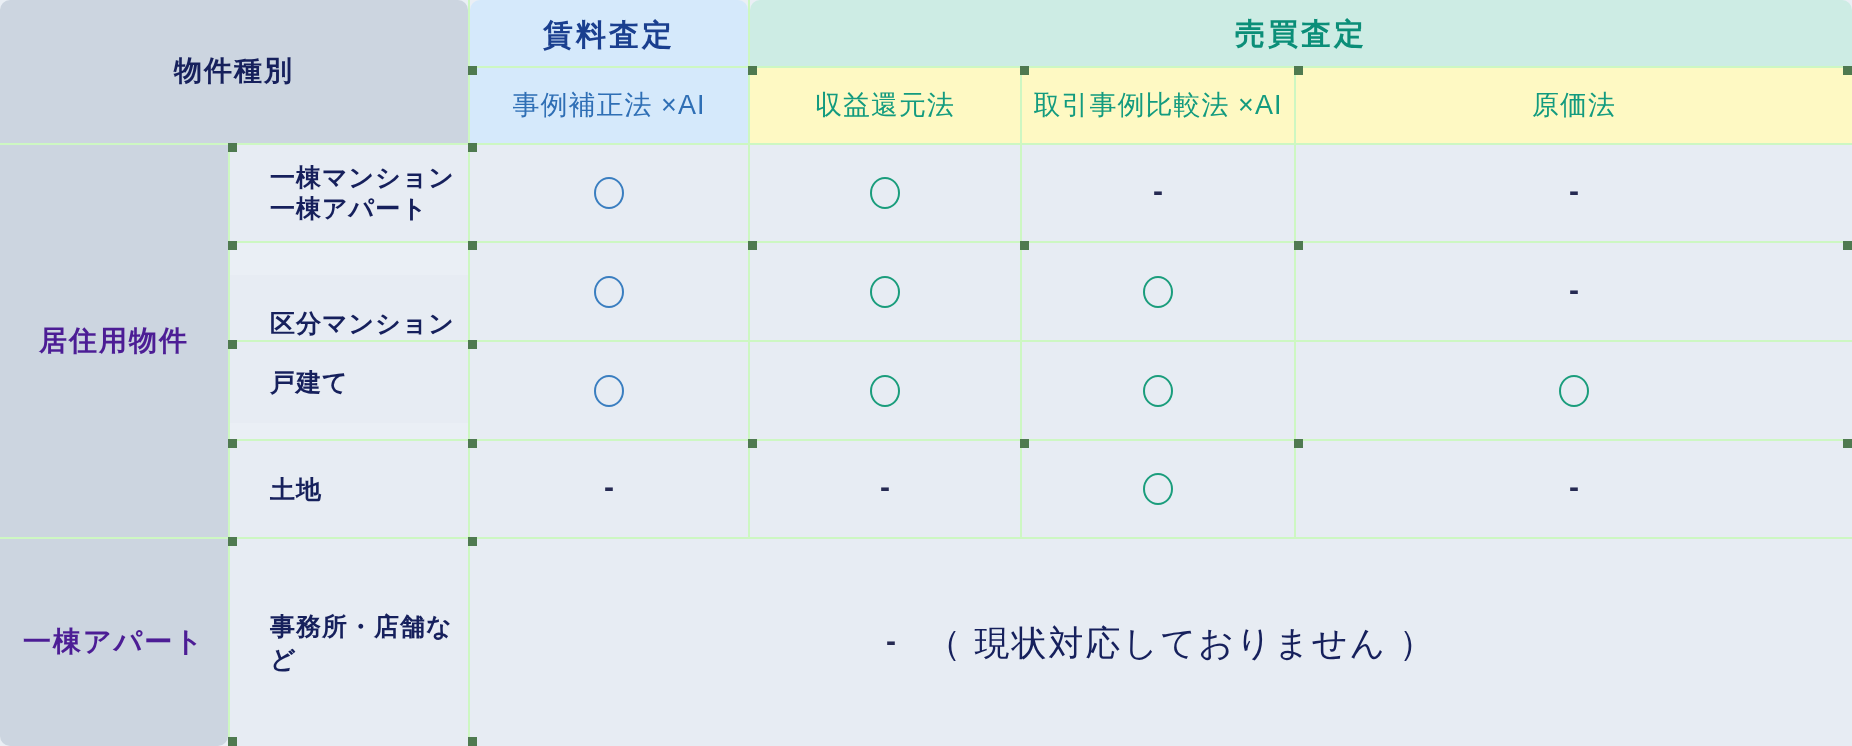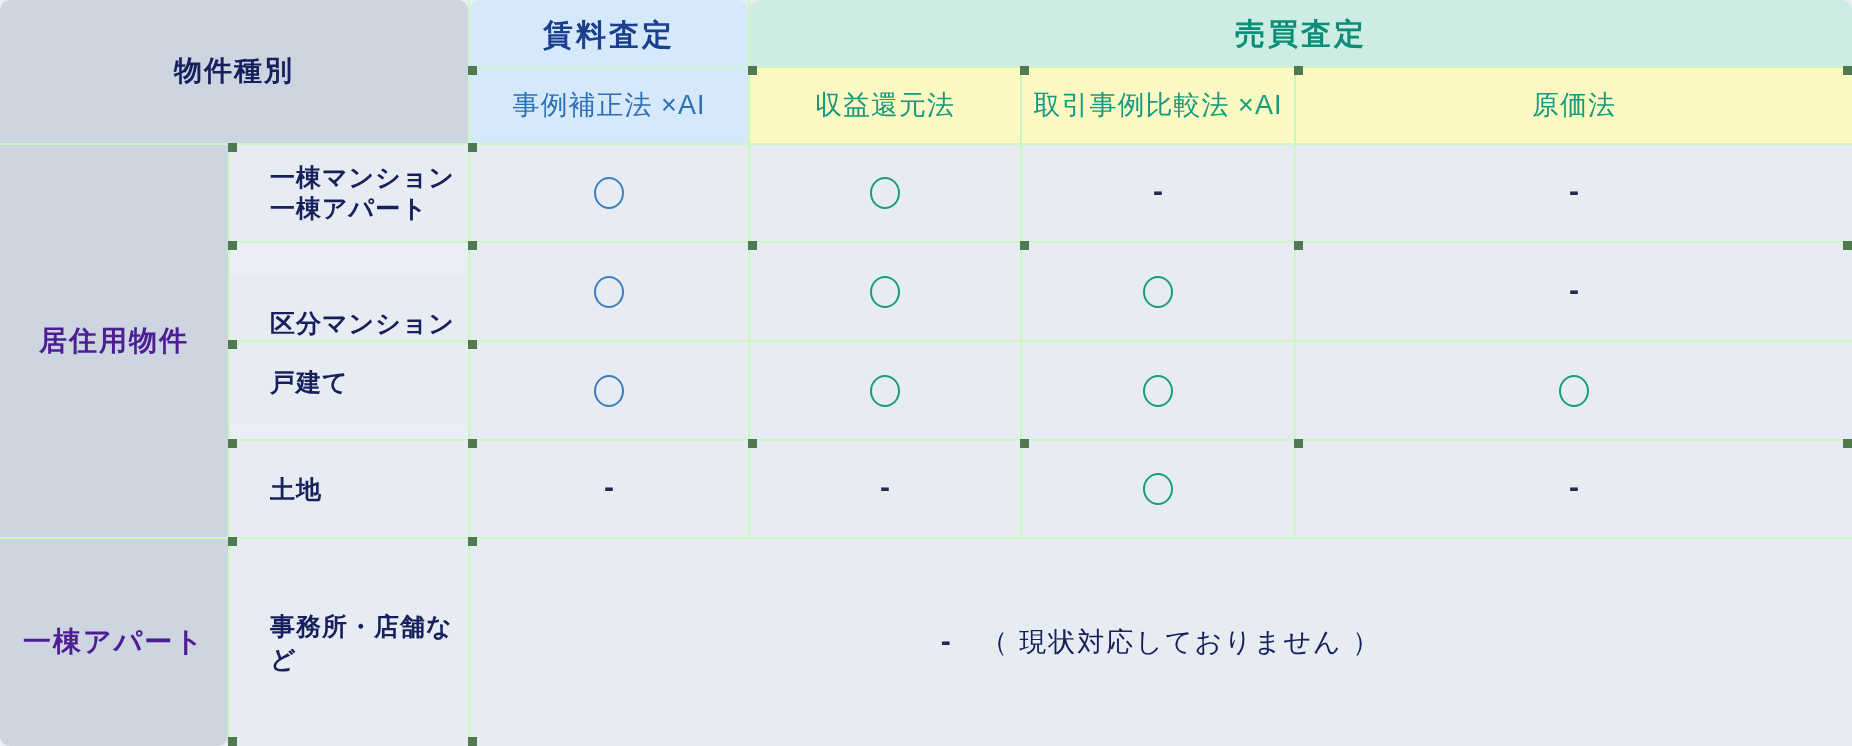--- a/index.html
+++ b/index.html
@@ -118,21 +118,21 @@
   .mark-dash {
     display: inline-block;
     font-size: 30px;
     color: #262a52;
     font-weight: bold;
     line-height: 1;
     transform: translateY(-2px);
   }
 
   .note-inner { display: flex; align-items: center; gap: 30px; }
-  .note-text { font-size: 27px; color: #16205c; letter-spacing: 2px; }
+  .note-text { font-size: 35px; color: #16205c; letter-spacing: 2px; }
 
   
   .vline, .hline {
     position: absolute;
     background: #cdf7c2;
   }
   .corner-dot {
     position: absolute;
     width: 9px;
     height: 9px;

